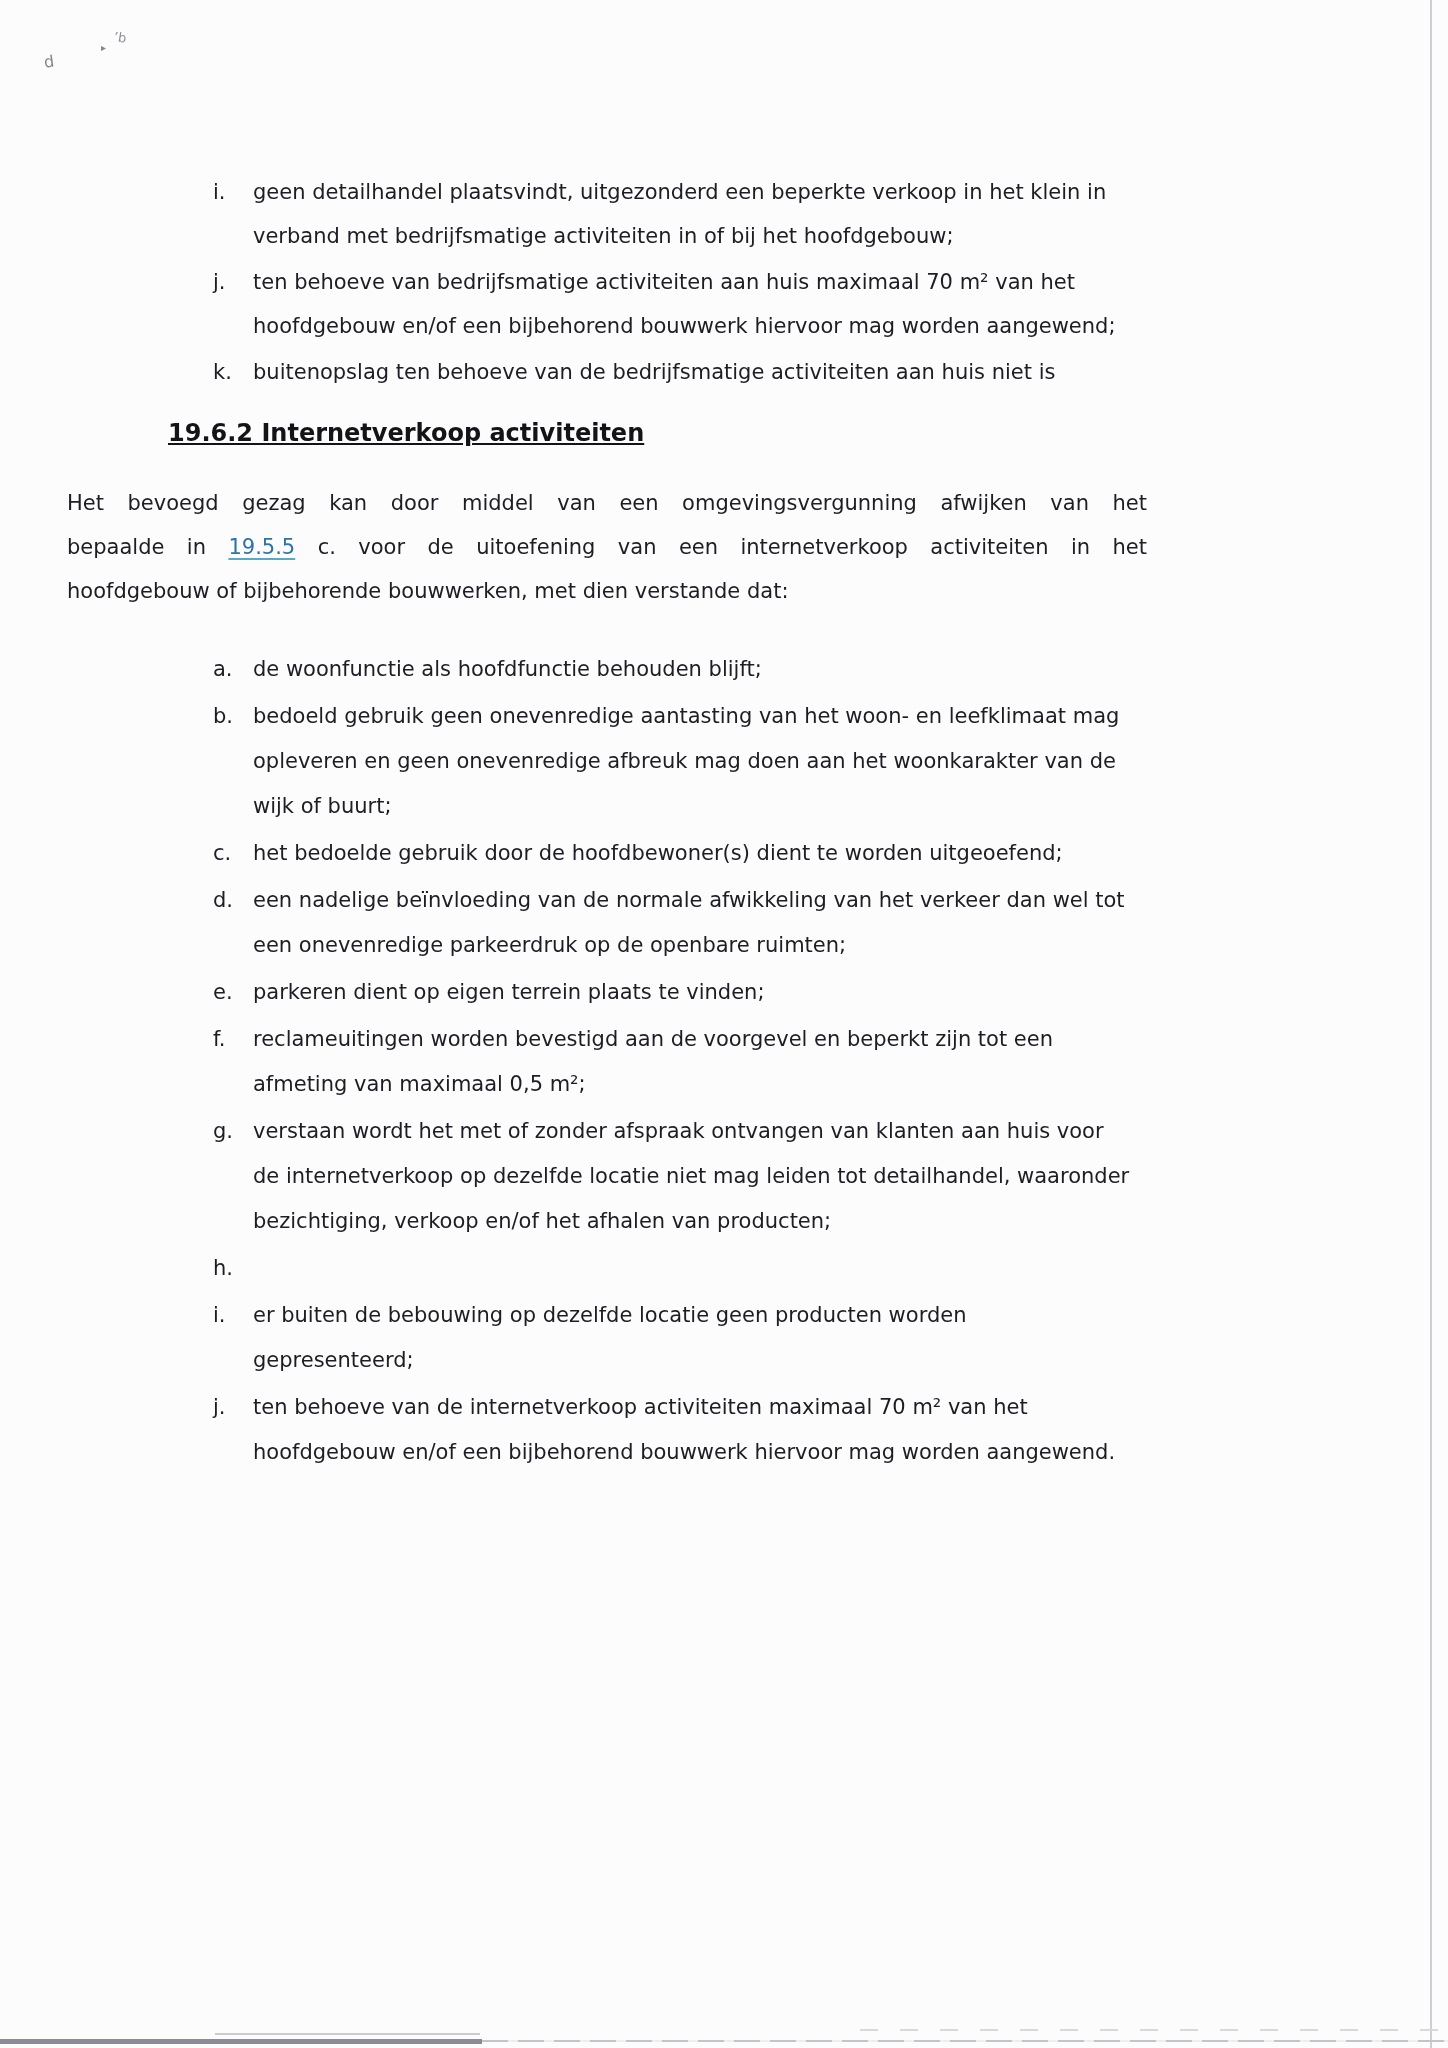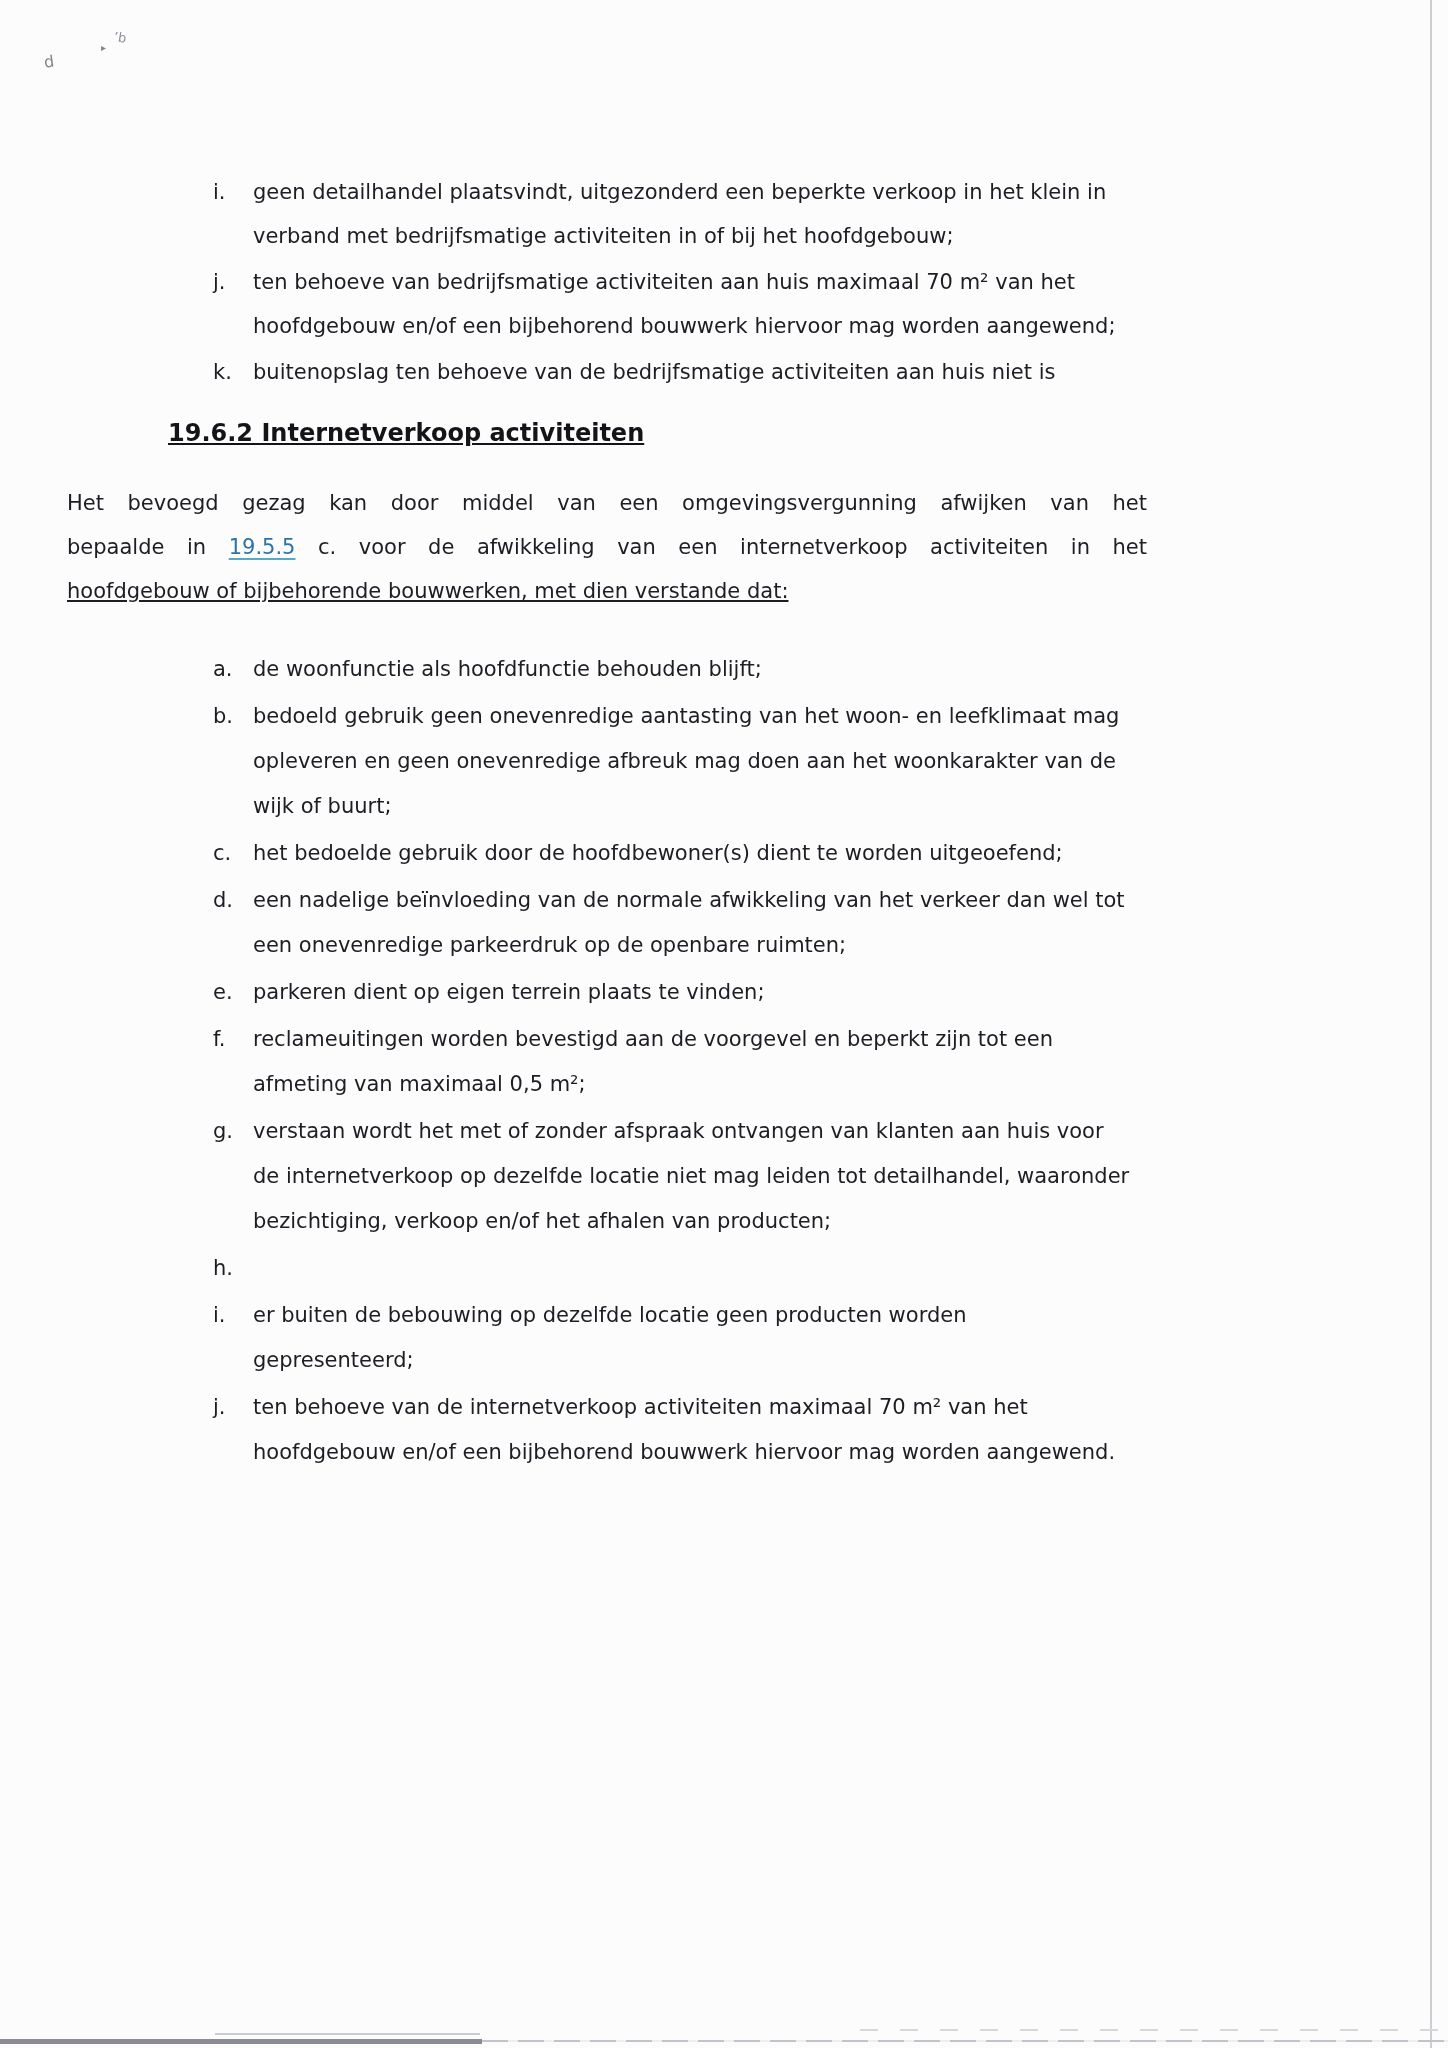--- a/index.html
+++ b/index.html
@@ -26,21 +26,21 @@
     color:#141418;
     text-decoration:underline;
   }
 
   
   .intro{
     margin:26px 0 0 67px;width:1080px;
     font-size:21px;line-height:44px;
   }
   .pline{display:block;text-align:justify;text-align-last:justify;}
-  .pline.last{text-align:center;text-align-last:left;text-decoration:underline;}
+  .pline.last{text-align:center;text-align-last:left;}
   .intro a{cursor:pointer;text-decoration:underline;text-decoration-color:#57a9c7;text-underline-offset:4px;}
 
   .condlist{margin-top:34px;}
 
   
   .scan-mark{position:absolute;color:#84848f;}
   .mark-d{left:44px;top:52px;font-size:16px;transform:rotate(-8deg);}
   .mark-arrow{left:101px;top:42px;font-size:10px;}
   .mark-b{left:114px;top:30px;font-size:13px;transform:rotate(9deg);color:#8f8f9b;}
 
@@ -86,21 +86,21 @@
         <div class="item-lines">
           <div class="line">buitenopslag ten behoeve van de bedrijfsmatige activiteiten aan huis niet is</div>
         </div>
       </div>
     </section>
 
   <h2 class="heading">19.6.2 Internetverkoop activiteiten</h2>
 
   <p class="intro">
     <span class="pline">Het bevoegd gezag kan door middel van een omgevingsvergunning afwijken van het</span>
-    <span class="pline"><span>bepaalde in </span><a id="ref-link" style="color: rgb(45, 115, 168); text-decoration-color: rgb(87, 169, 199);">19.5.5</a><span> c. voor de afwikkeling van een internetverkoop activiteiten in het</span></span>
+    <span class="pline"><span>bepaalde in </span><a id="ref-link" style="color: rgb(45, 115, 168); text-decoration-color: rgb(87, 169, 199);">19.5.5</a><span> c. voor de uitoefening van een internetverkoop activiteiten in het</span></span>
     <span class="pline last">hoofdgebouw of bijbehorende bouwwerken, met dien verstande dat:</span>
   </p>
 
   <section id="condlist" class="list condlist">
       <div class="list-item">
         <div class="marker">a.</div>
         <div class="item-lines">
           <div class="line">de woonfunctie als hoofdfunctie behouden blijft;</div>
         </div>
       </div>

